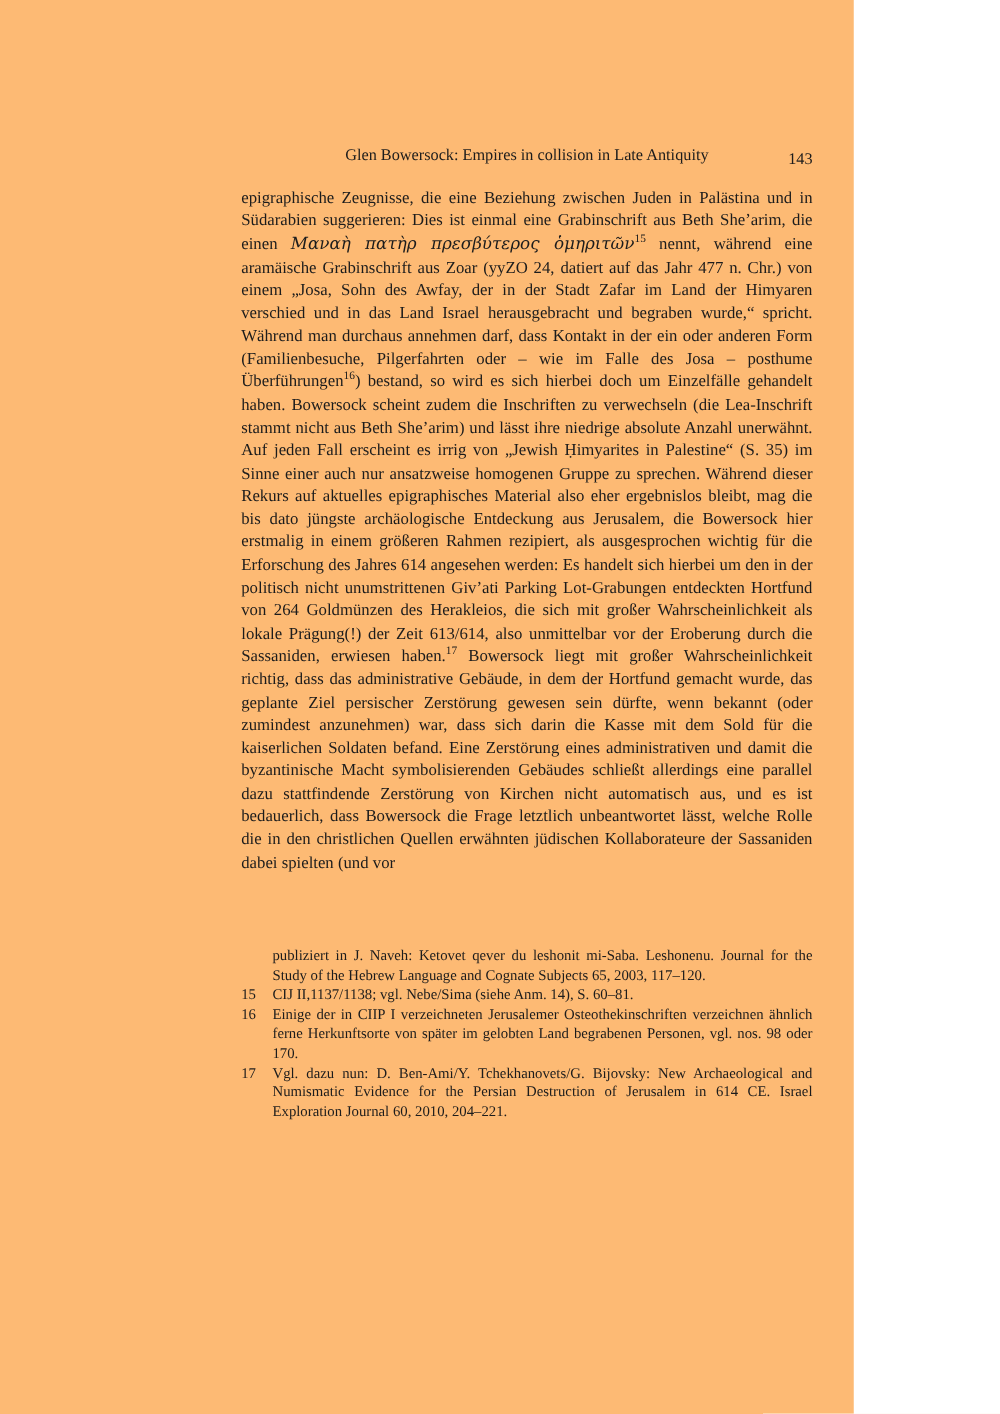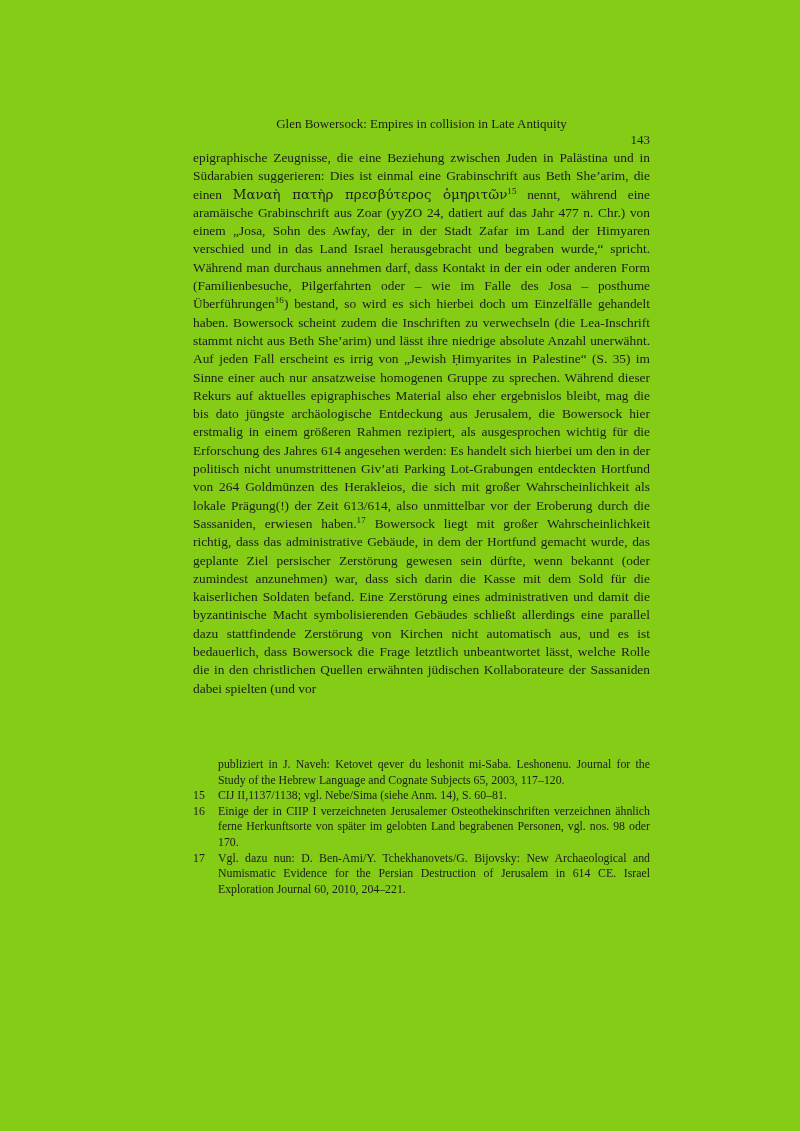--- a/index.html
+++ b/index.html
@@ -2,23 +2,23 @@
 <html lang="de"><head>
 <meta charset="utf-8">
 <style>
   html, body {
     margin: 0;
     padding: 0;
     background: #ffffff;
   }
   .page {
     position: relative;
-    width: 800px;
+    width: 683px;
     height: 1131px;
-    background: #84cc16;
+    background: #fdba74;
     color: #1c1c1c;
     font-family: "Liberation Serif", "DejaVu Serif", serif;
     overflow: hidden;
   }
   .textblock {
     position: absolute;
     left: 193px;
     width: 457px;
   }
   .running-head {
@@ -26,35 +26,36 @@
     height: 18px;
     font-size: 13px;
   }
   .head-title {
     display: block;
     text-align: center;
   }
   .page-number {
     position: absolute;
     right: 0;
-    top: 16px;
+    top: 3px;
   }
   .body-text {
     top: 149px;
     font-size: 13.4px;
     line-height: 18.3px;
     text-align: justify;
   }
   .body-text sup {
     font-size: 0.68em;
     line-height: 0;
     vertical-align: super;
   }
   .greek {
     font-family: "DejaVu Serif", serif;
+    font-style: italic;
   }
   .footnotes {
     top: 757px;
     font-size: 11.8px;
     line-height: 15.6px;
     font-family: Liberation Serif, serif;
   }
   .footnote {
     position: relative;
     padding-left: 25px;

